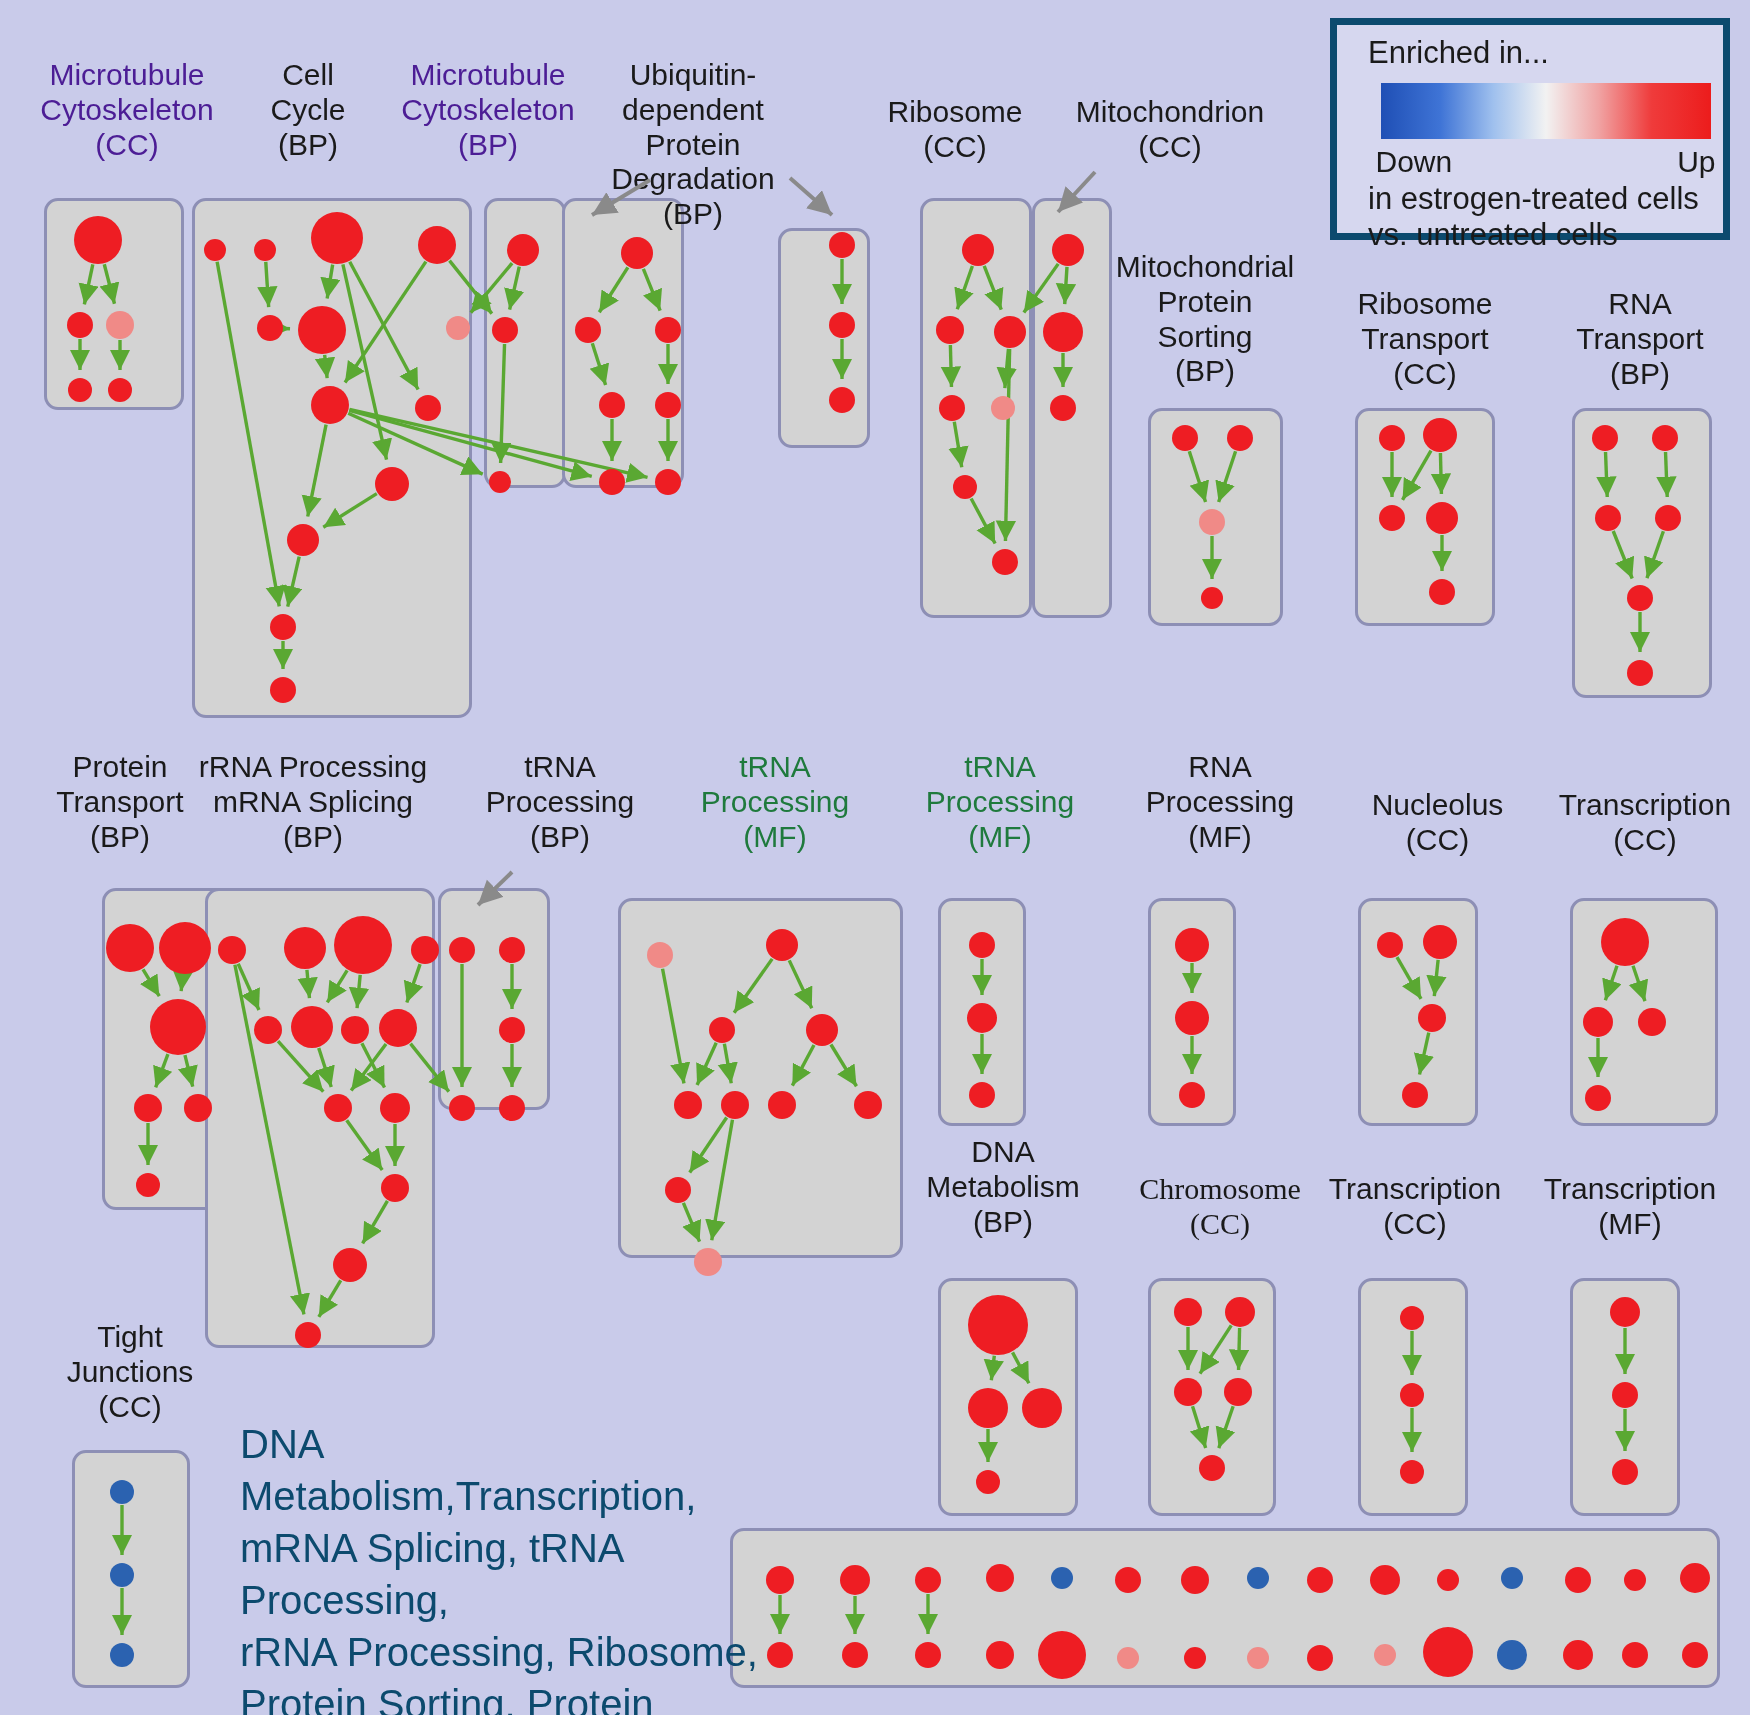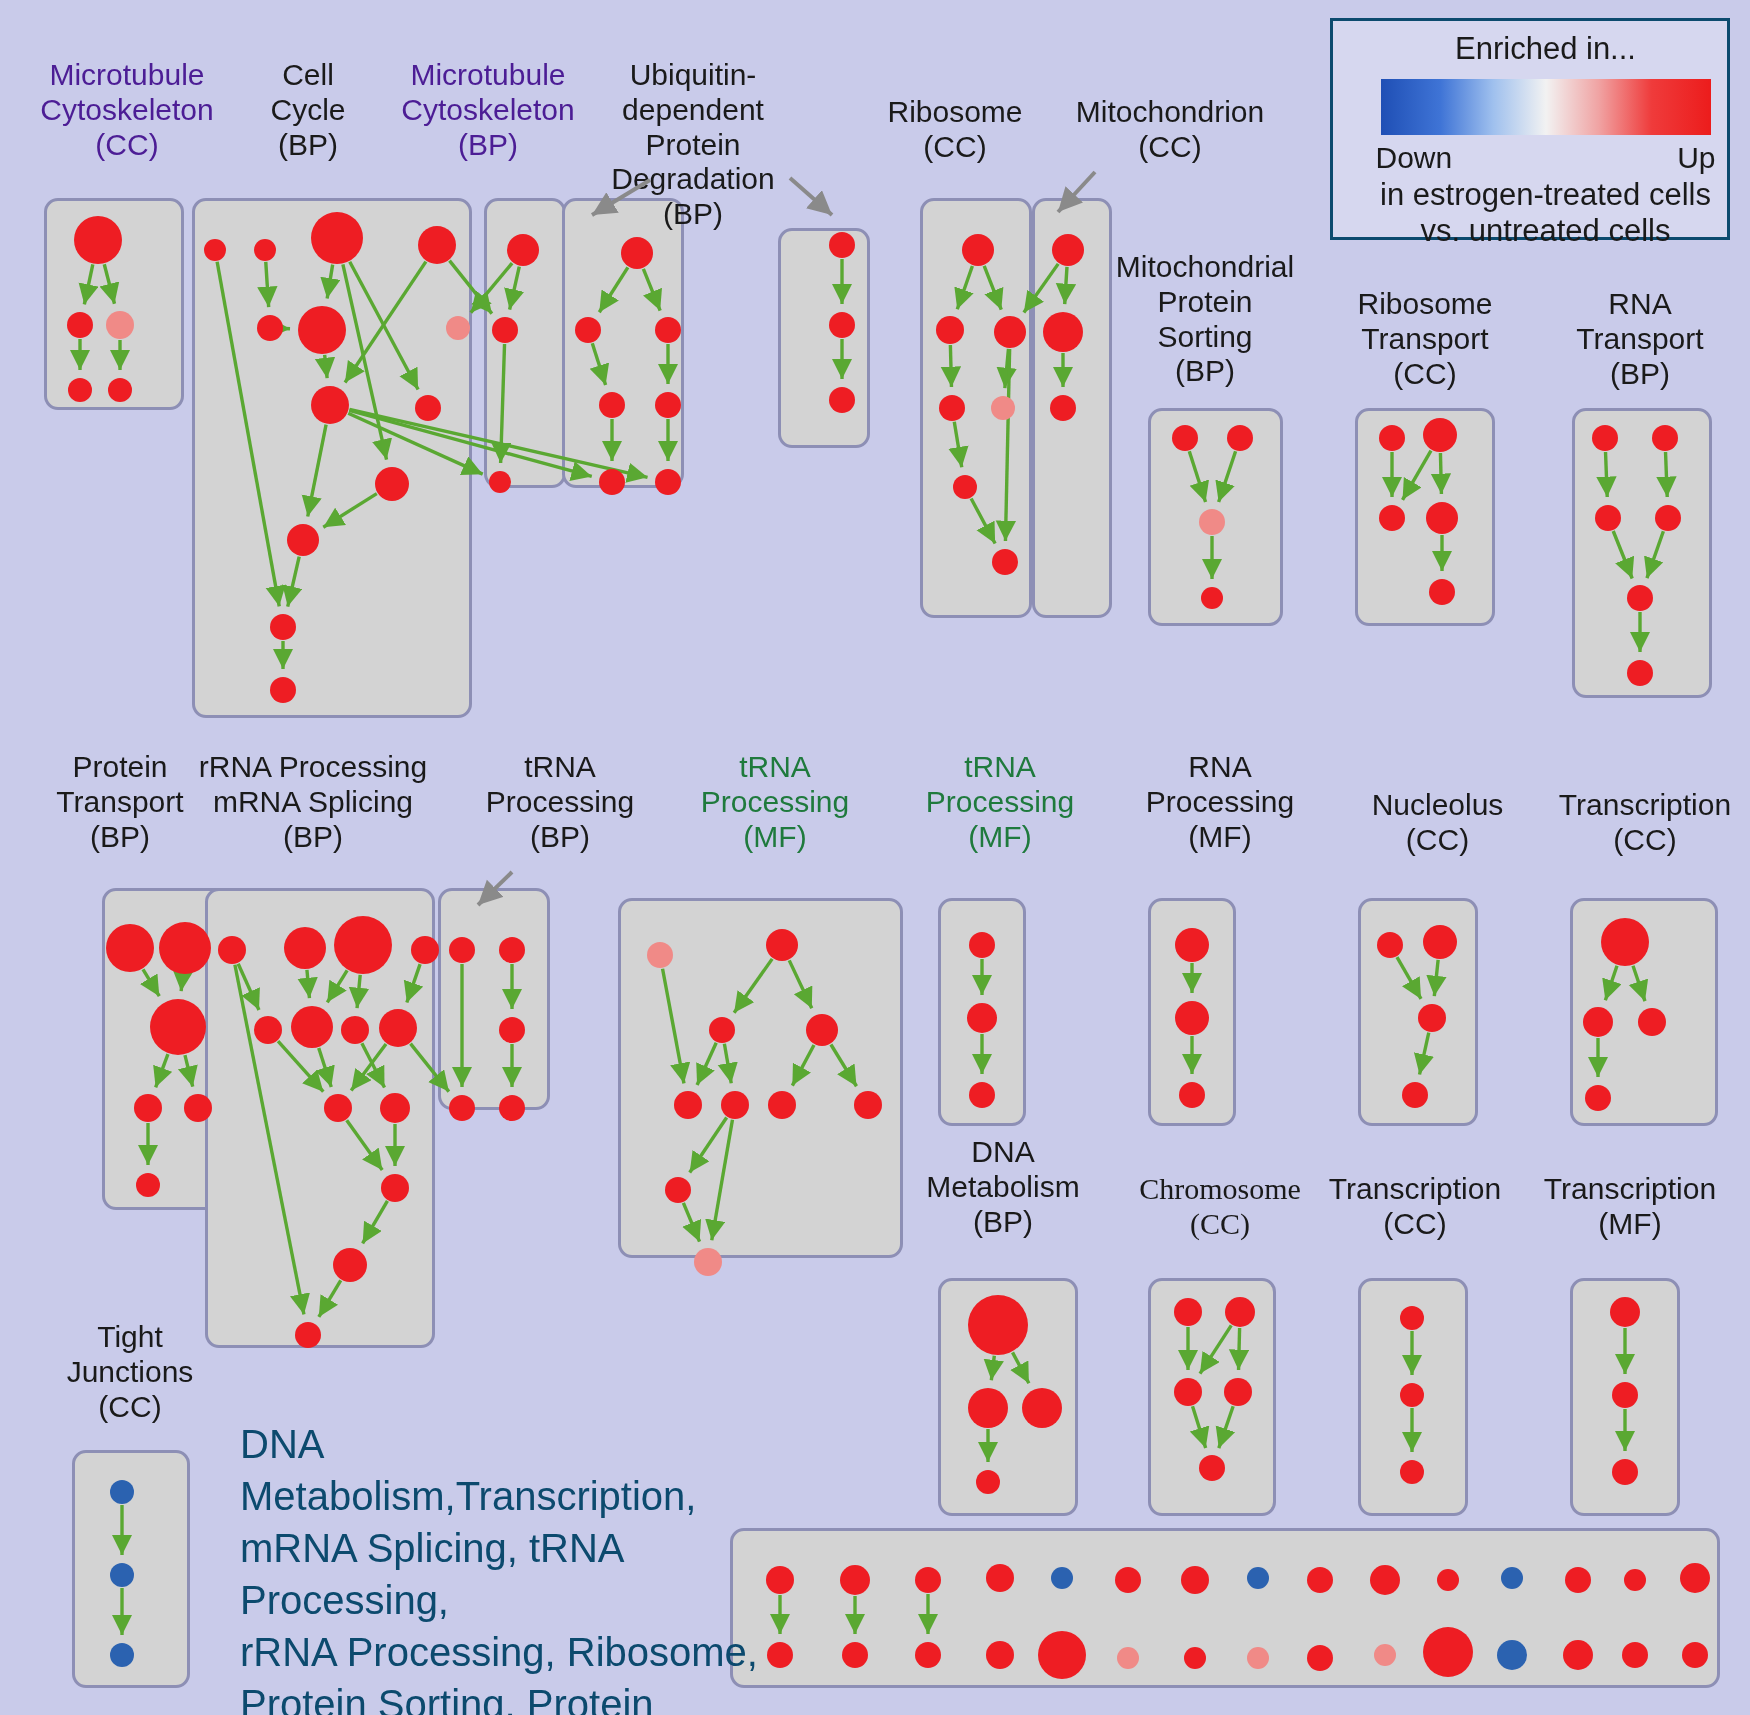--- a/index.html
+++ b/index.html
@@ -25,23 +25,22 @@
   .panel{
     position:absolute;
     background:#d3d3d3;
     border:3px solid #8d8fb5;
     border-radius:14px;
     box-sizing:border-box;
   }
   .legend{
     position:absolute;
     background:#d6d7ef;
-    border:3px solid #0c4a6e;
+    border:7px solid #0c4a6e;
     box-sizing:border-box;
-    text-align:center;
     padding-left:31px;
   }
   .legend-title{
     font-size:31px;color:#1a1a1a;margin-top:10px;
   }
   .legend-bar{
     margin:12px auto 0 auto;
     height:56px;width:330px;
     background:linear-gradient(to right,#1f4fb5 0%,#3f74d6 18%,#9fc0ee 34%,#f2f2f2 50%,#f0a3a3 66%,#ef3b3b 82%,#ec1c1c 100%);
   }

